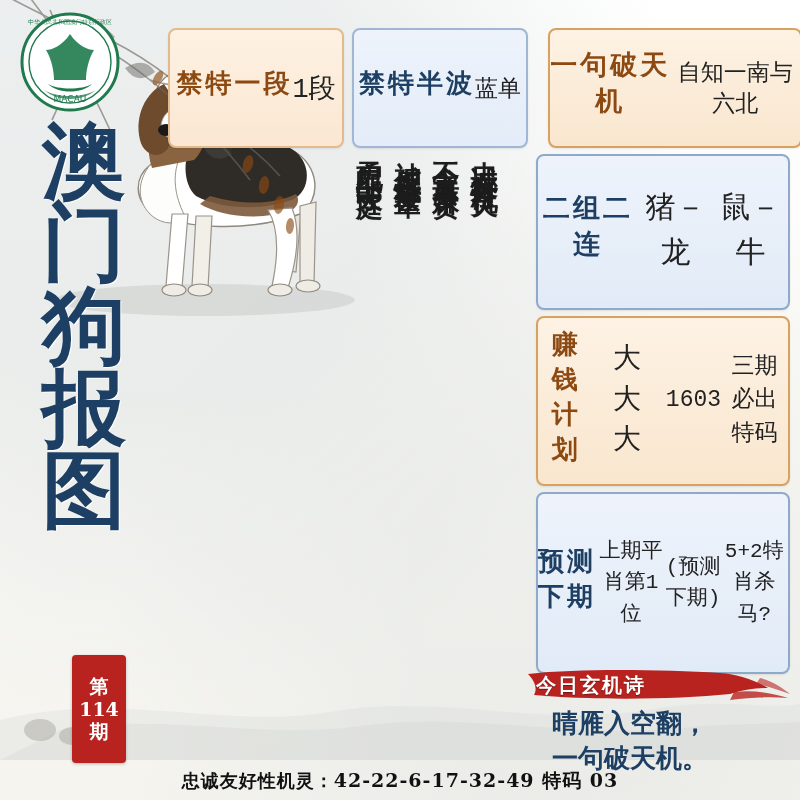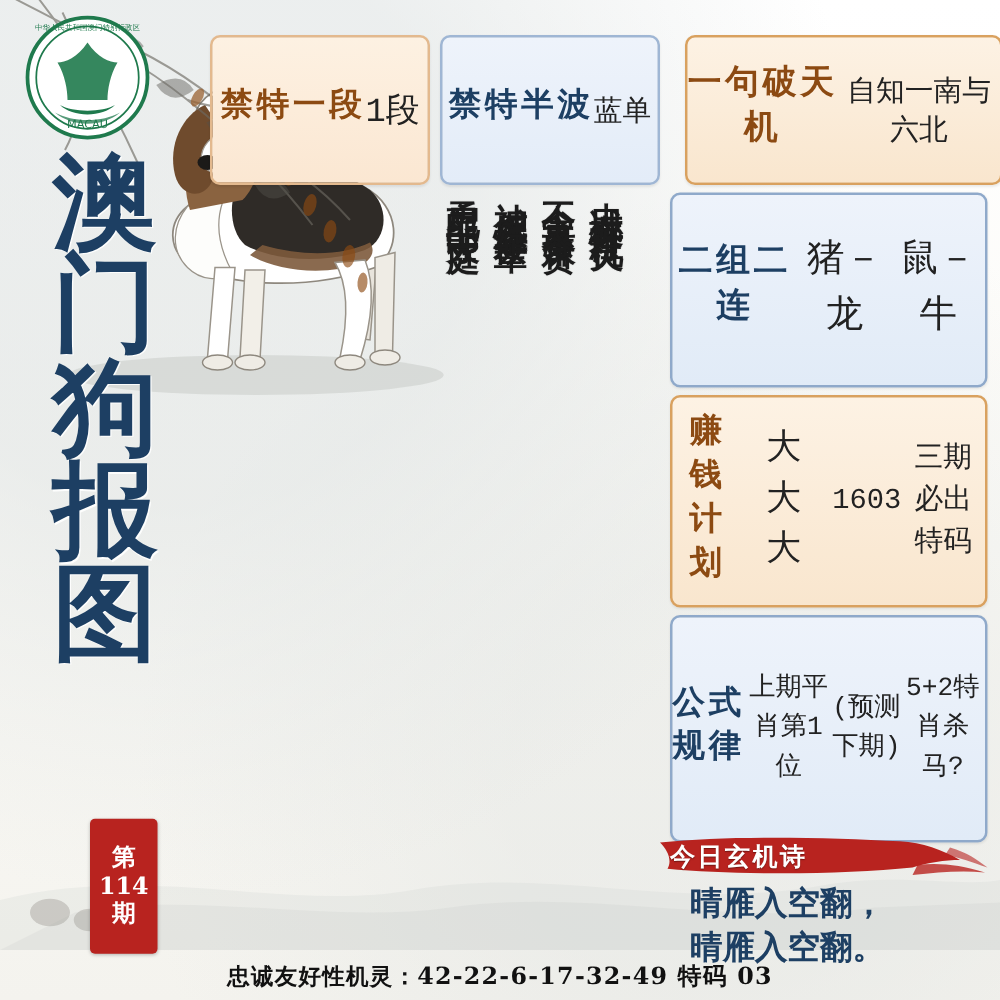--- a/index.html
+++ b/index.html
@@ -284,37 +284,37 @@
   </div>
 
   <div class="box" id="box-zhuan">
     <div class="hd">赚钱计划</div>
     <div class="bd big">大 大 大</div>
     <div class="bd">1603</div>
     <div class="bd">三期必出特码</div>
   </div>
 
   <div class="box" id="box-gongshi">
-    <div class="hd">公式规律</div>
+    <div class="hd">预测下期</div>
     <div class="bd">上期平肖第1位</div>
     <div class="bd">(预测下期)</div>
     <div class="bd">5+2特肖杀马?</div>
   </div>
 
   
   <svg id="banner" viewBox="0 0 268 34">
     <path d="M4 6 C60 0 140 2 196 5 C214 6 230 12 244 20 C232 20 218 22 206 26 C150 32 62 32 10 27 C14 20 10 12 4 6Z" fill="#b8231f"></path>
     <path d="M210 24 C228 22 244 24 264 30 C244 28 226 30 206 32Z" fill="#b8231f" opacity=".8"></path>
     <path d="M236 10 C250 14 258 20 266 26 C254 22 244 18 232 16Z" fill="#b8231f" opacity=".6"></path>
   </svg>
   <div id="banner-label">今日玄机诗</div>
 
   <div id="xuanji">
     <div>晴雁入空翻，</div>
-    <div>晴雁入空翻。</div>
+    <div>一句破天机。</div>
   </div>
 
   
   <div id="footer">
     <span class="lbl">忠诚友好性机灵：</span><span>42-22-6-17-32-49</span>&nbsp;<span>特码</span>&nbsp;<span>03</span>
   </div>
 
 </div>
 
 </body></html>

